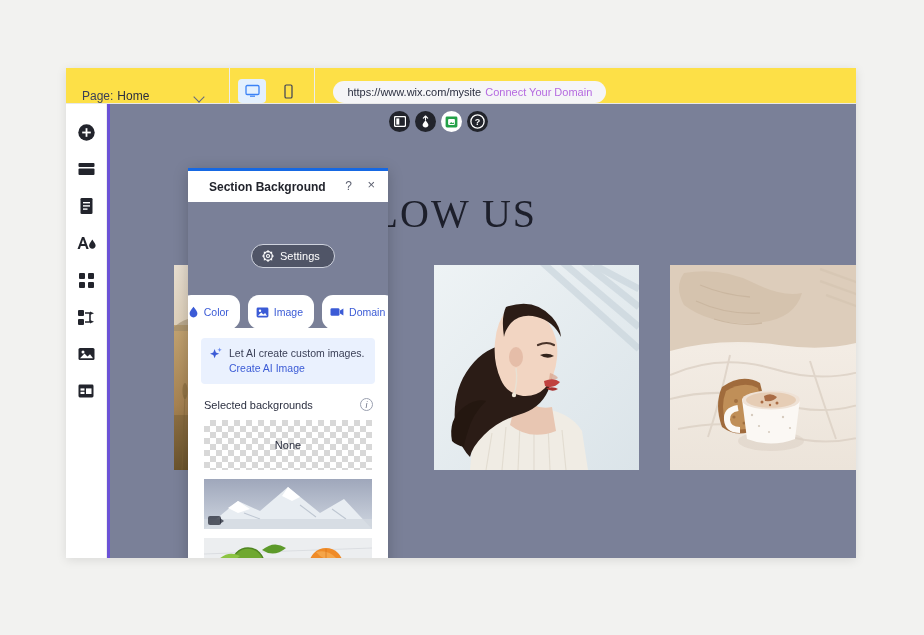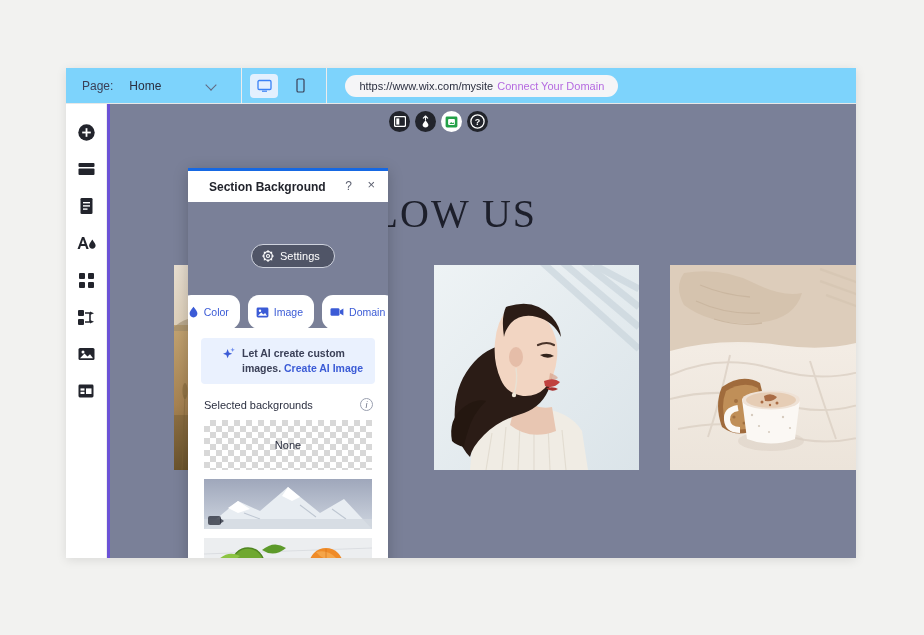--- a/index.html
+++ b/index.html
@@ -17,29 +17,29 @@
     width: 790px; height: 490px;
     background: #ffffff;
     box-shadow: 0 2px 10px rgba(0,0,0,.10);
     overflow: hidden;
   }
 
   
   #topbar {
     position: absolute; left: 0; top: 0;
     width: 790px; height: 36px;
-    background: #7dd3fc;
+    background: #fde047;
     border-bottom: 1px solid #e8e8e8;
-    display: flex; align-items: center;
+    display: flex; align-items: flex-end;
   }
   .page-label {
     font-size: 12px; color: #3b4057; margin-left: 16px;
   }
   .page-value {
-    font-size: 12px; color: #2b2f40; margin-left: 16px;
+    font-size: 12px; color: #2b2f40; margin-left: 4px;
   }
   .chev {
     margin-left: 46px; width: 10px; height: 10px;
     position: relative;
   }
   .chev::before {
     content: ""; position: absolute; left: 0; top: 0;
     width: 7px; height: 7px;
     border-right: 1.4px solid #62687f;
     border-bottom: 1.4px solid #62687f;
@@ -188,23 +188,23 @@
     padding: 0 11px 0 8px;
     font-size: 10.5px; color: #3b5bd6;
   }
   #panel-body {
     position: absolute; left: 0; top: 160px;
     width: 200px; height: 245px; background: #fff;
   }
   #ai-banner {
     margin: 10px 13px 0 13px;
     background: #eaf1fe; border-radius: 4px;
-    padding: 8px 10px 8px 22px;
+    padding: 8px 10px 8px 9px;
     display: flex; gap: 7px;
-    font-size: 10.5px; color: #3b4057; line-height: 1.45; font-weight: bold;
+    font-size: 10.5px; color: #3b4057; line-height: 1.45;
   }
   #ai-link { color: #3b5bd6; }
   #selected-row {
     margin: 14px 15px 0 16px;
     display: flex; align-items: flex-end; justify-content: space-between;
   }
   #selected-label { font-size: 11px; color: #2b2f40; }
   #info-icon {
     width: 13px; height: 13px; border-radius: 50%;
     border: 1px solid #9aa0b0; color: #6c7285;

